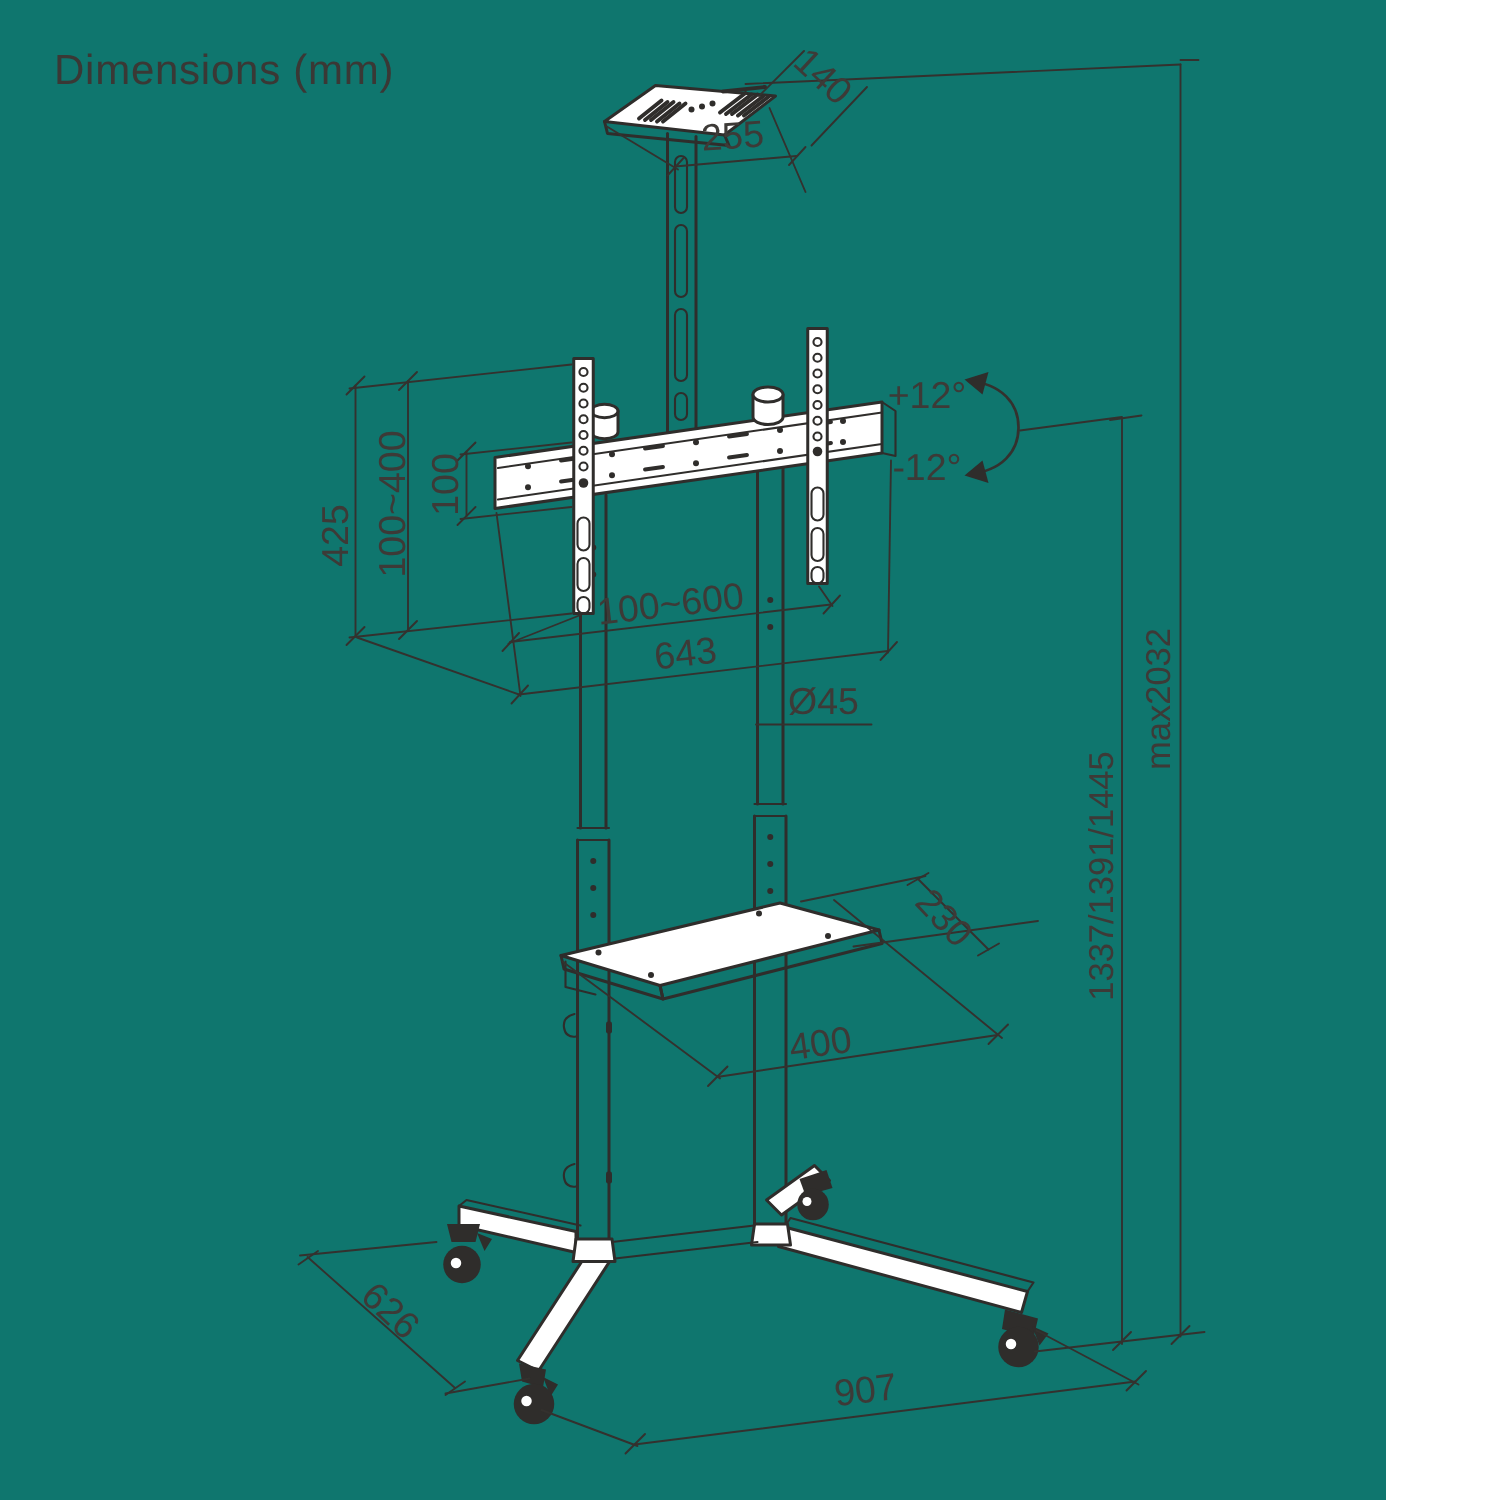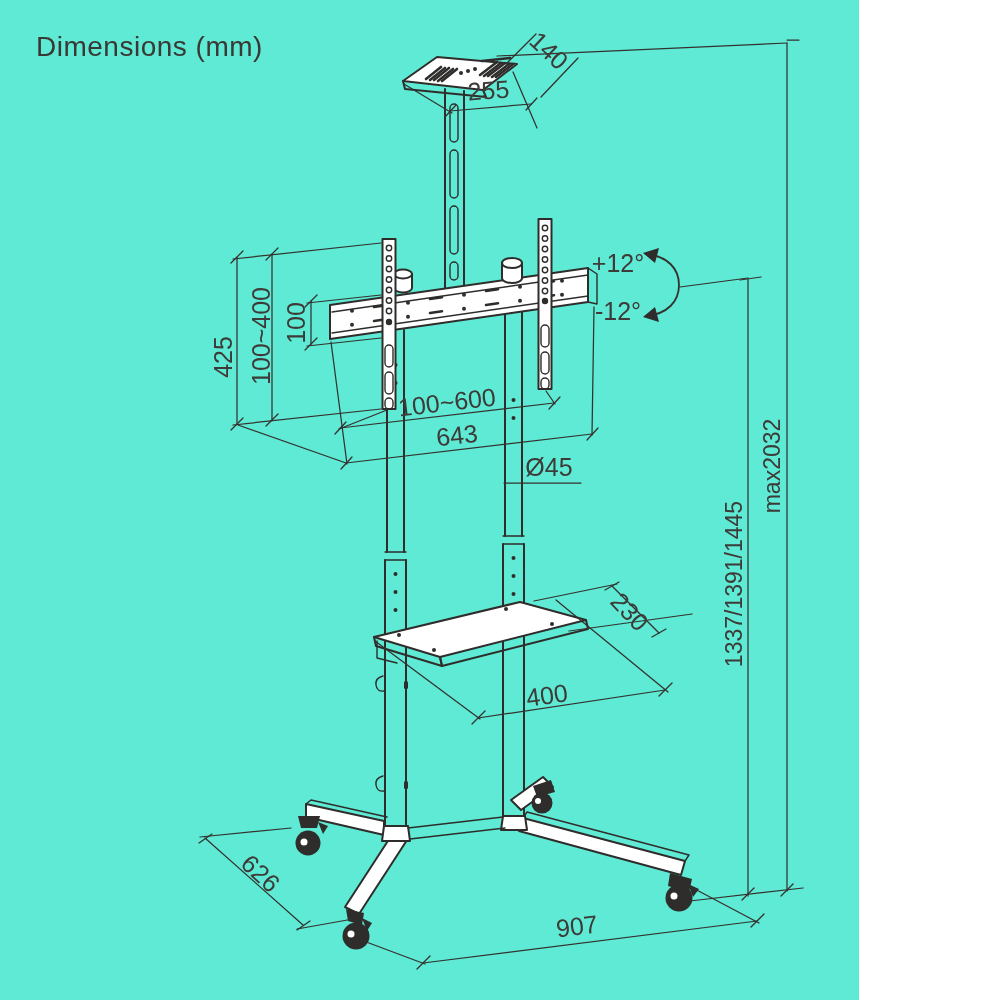--- a/index.html
+++ b/index.html
@@ -1,16 +1,16 @@
 <!DOCTYPE html>
 <html><head>
 <meta charset="utf-8">
 <style>
   html,body{margin:0;padding:0;background:#ffffff;}
-  .page{position:relative;width:859px;height:1000px;background:#5eead4;overflow:hidden;}
+  .page{position:relative;width:924px;height:1000px;background:#0f766e;overflow:hidden;}
   svg{position:absolute;left:0;top:0;}
   .s  {stroke:#2f2d2b;stroke-width:2;fill:none;stroke-linecap:round;stroke-linejoin:round;}
   .sf {fill:#ffffff;stroke:#2f2d2b;stroke-width:2;stroke-linejoin:round;stroke-linecap:round;}
   .th {stroke-width:1.4;}
   .d  {stroke:#34312e;stroke-width:1.25;fill:none;stroke-linecap:round;}
   .f  {fill:#2f2d2b;stroke:none;}
   .h  {stroke:#2f2d2b;stroke-width:2.6;stroke-linecap:round;}
   text{font-family:"Liberation Sans","DejaVu Sans",sans-serif;fill:#3d3a37;font-size:25px;}
   .t-mid{text-anchor:middle;}
   .title{font-size:28px;fill:#3a3835;letter-spacing:.5px;}

